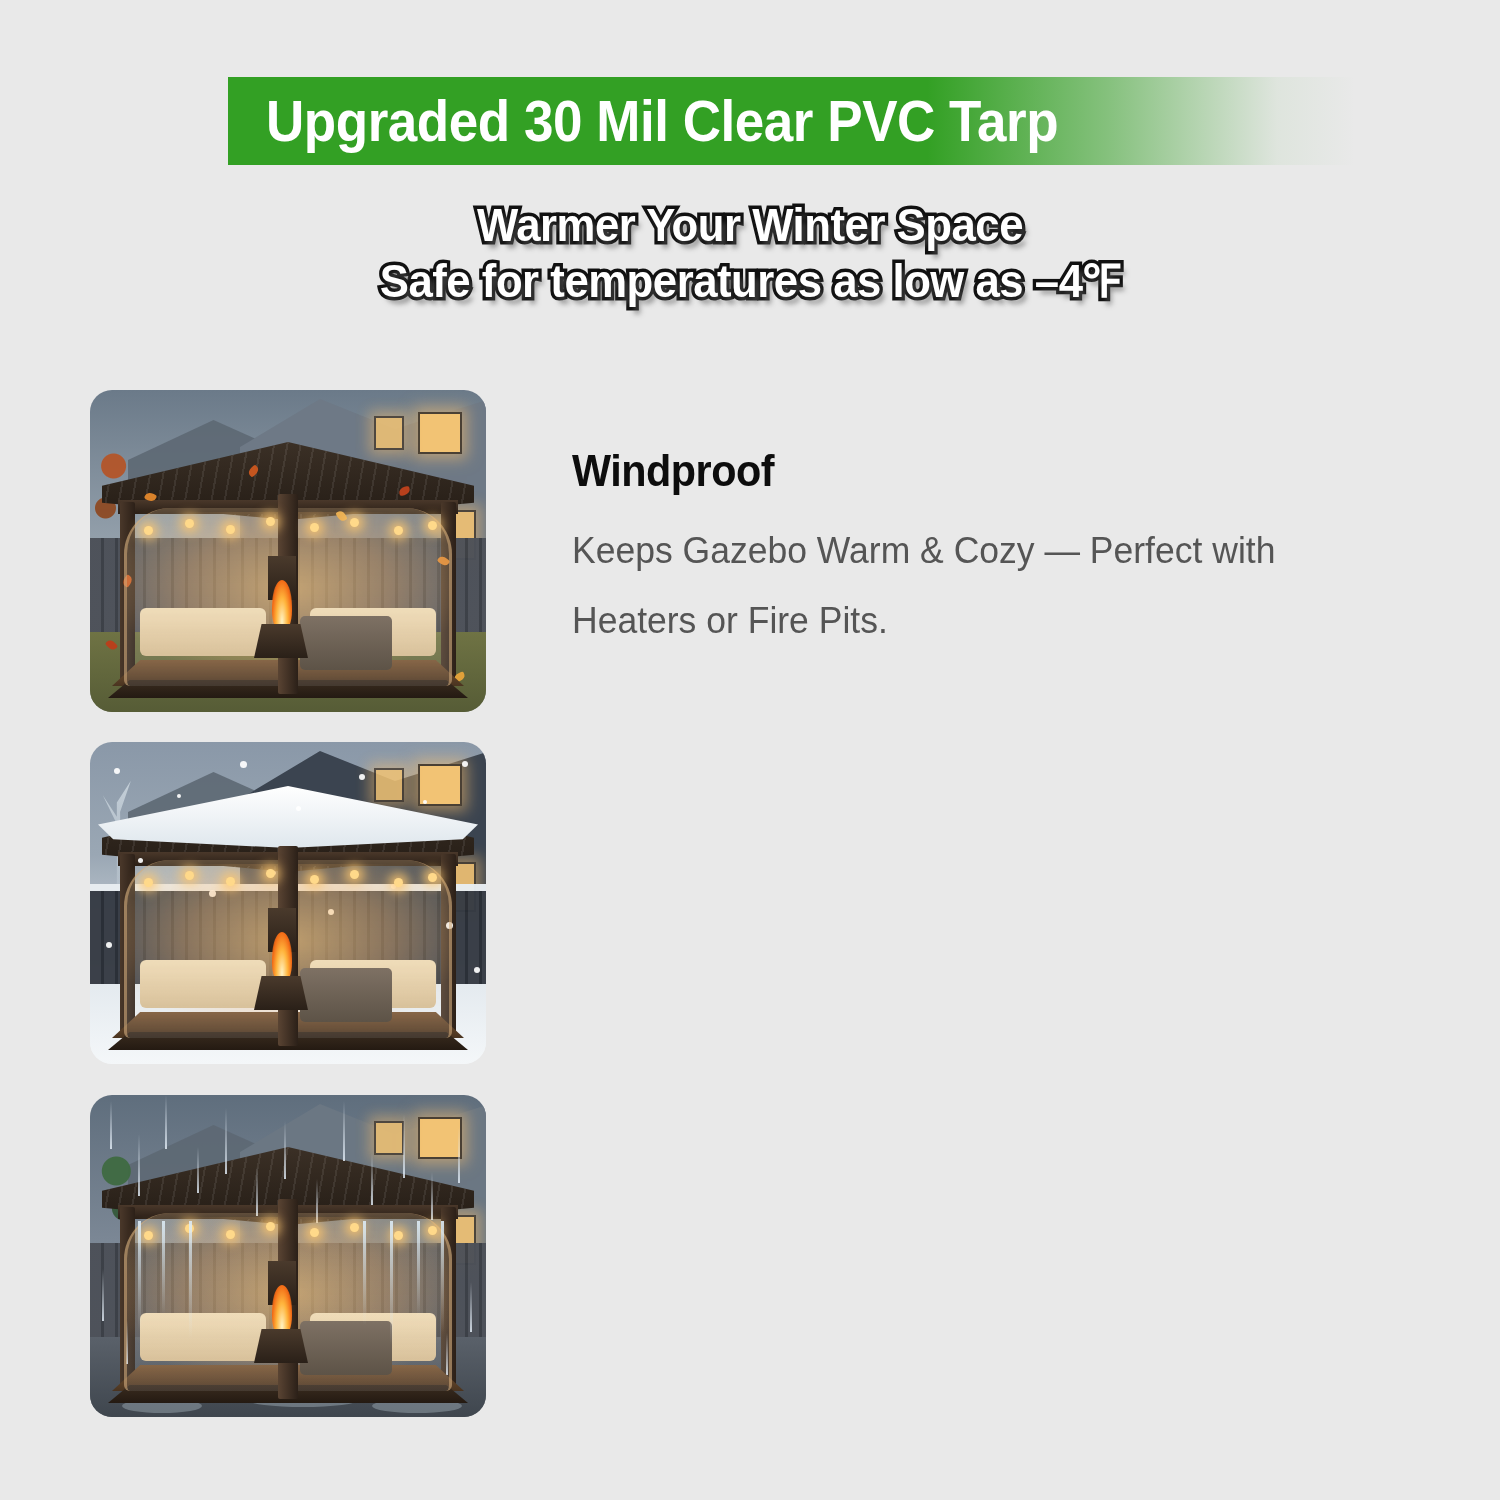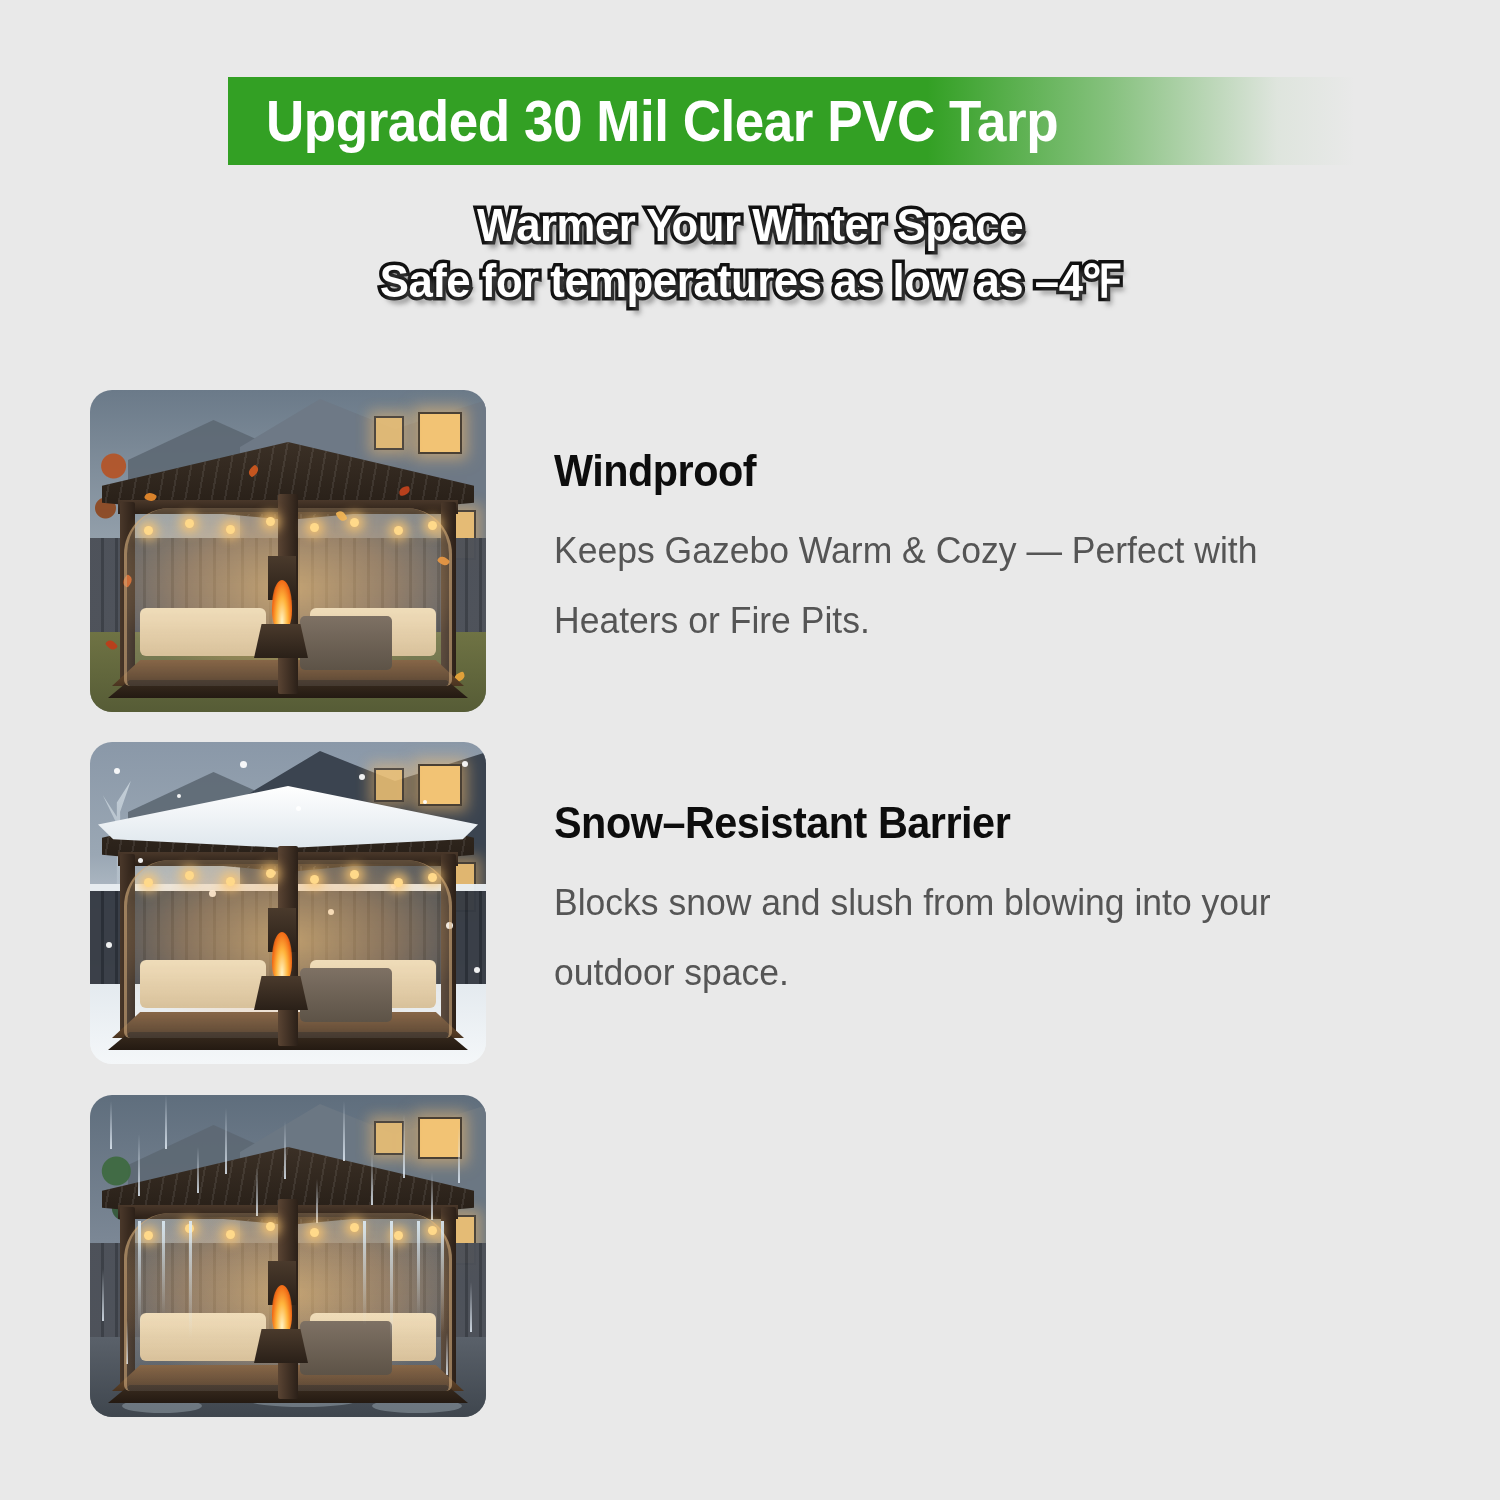--- a/index.html
+++ b/index.html
@@ -61,21 +61,21 @@
   #feature-2{ top:1095px; }
 
   .photo{
     position:relative;
     width:396px; height:322px;
     border-radius:22px;
     overflow:hidden;
     flex:0 0 auto;
   }
 
-  .ftext{ margin-left:68px; width:860px; }
+  .ftext{ margin-left:86px; width:860px; }
   .fhead{
     color:#0d0d0d;
     font-size:44px;
     font-weight:bold;
     letter-spacing:-0.5px;
     transform:scaleX(0.94);
     transform-origin:left center;
     margin-bottom:20px;
     white-space:nowrap;
   }
@@ -384,24 +384,20 @@
       <div class="flake" style="left:4%;top:62%;width:6px;height:6px"></div>
       <div class="flake" style="left:20%;top:72%;width:4px;height:4px"></div>
       <div class="flake" style="left:36%;top:84%;width:6px;height:6px"></div>
       <div class="flake" style="left:54%;top:76%;width:5px;height:5px"></div>
       <div class="flake" style="left:70%;top:88%;width:7px;height:7px"></div>
       <div class="flake" style="left:86%;top:80%;width:5px;height:5px"></div>
       <div class="flake" style="left:97%;top:70%;width:6px;height:6px"></div>
     </div>
   </div>
 
-  <div class="ftext">
-    <div class="fhead">Snow–Resistant Barrier</div>
-    <div class="fbody">Blocks snow and slush from blowing into your outdoor space.</div>
-  </div>
 </div>
 
 <div class="feature" id="feature-2">
   <div class="photo house-rain">
     <div class="sky sky-rain"></div>
     <div class="house2"></div>
     <div class="house"></div>
     <div class="win win-a"></div>
     <div class="win win-b"></div>
     <div class="win win-c"></div>

